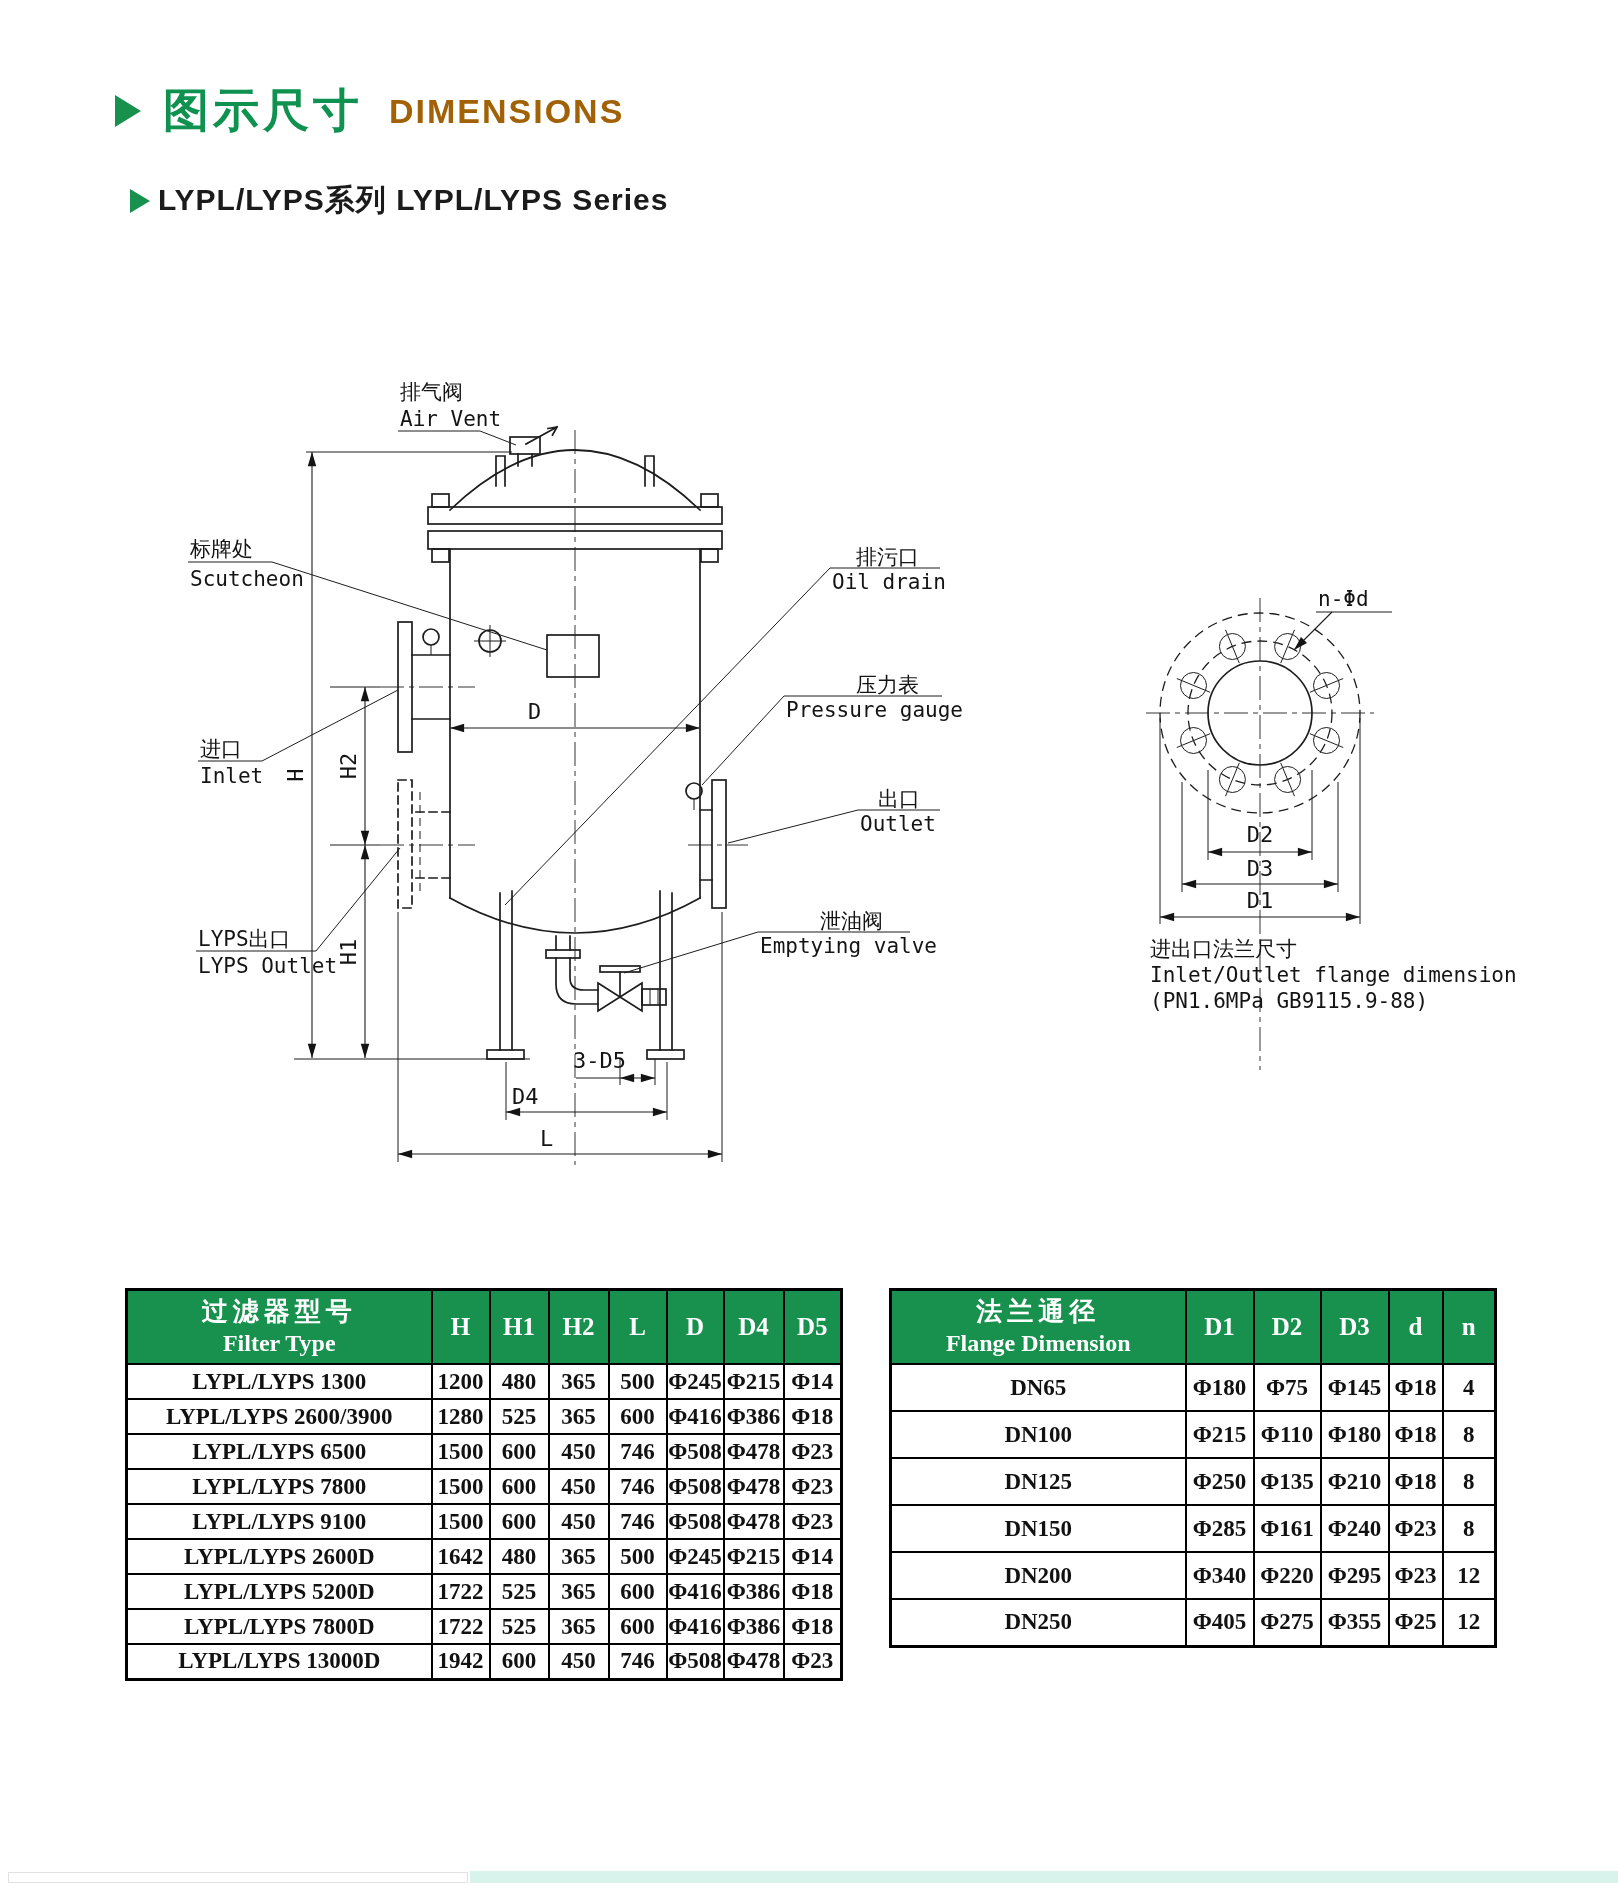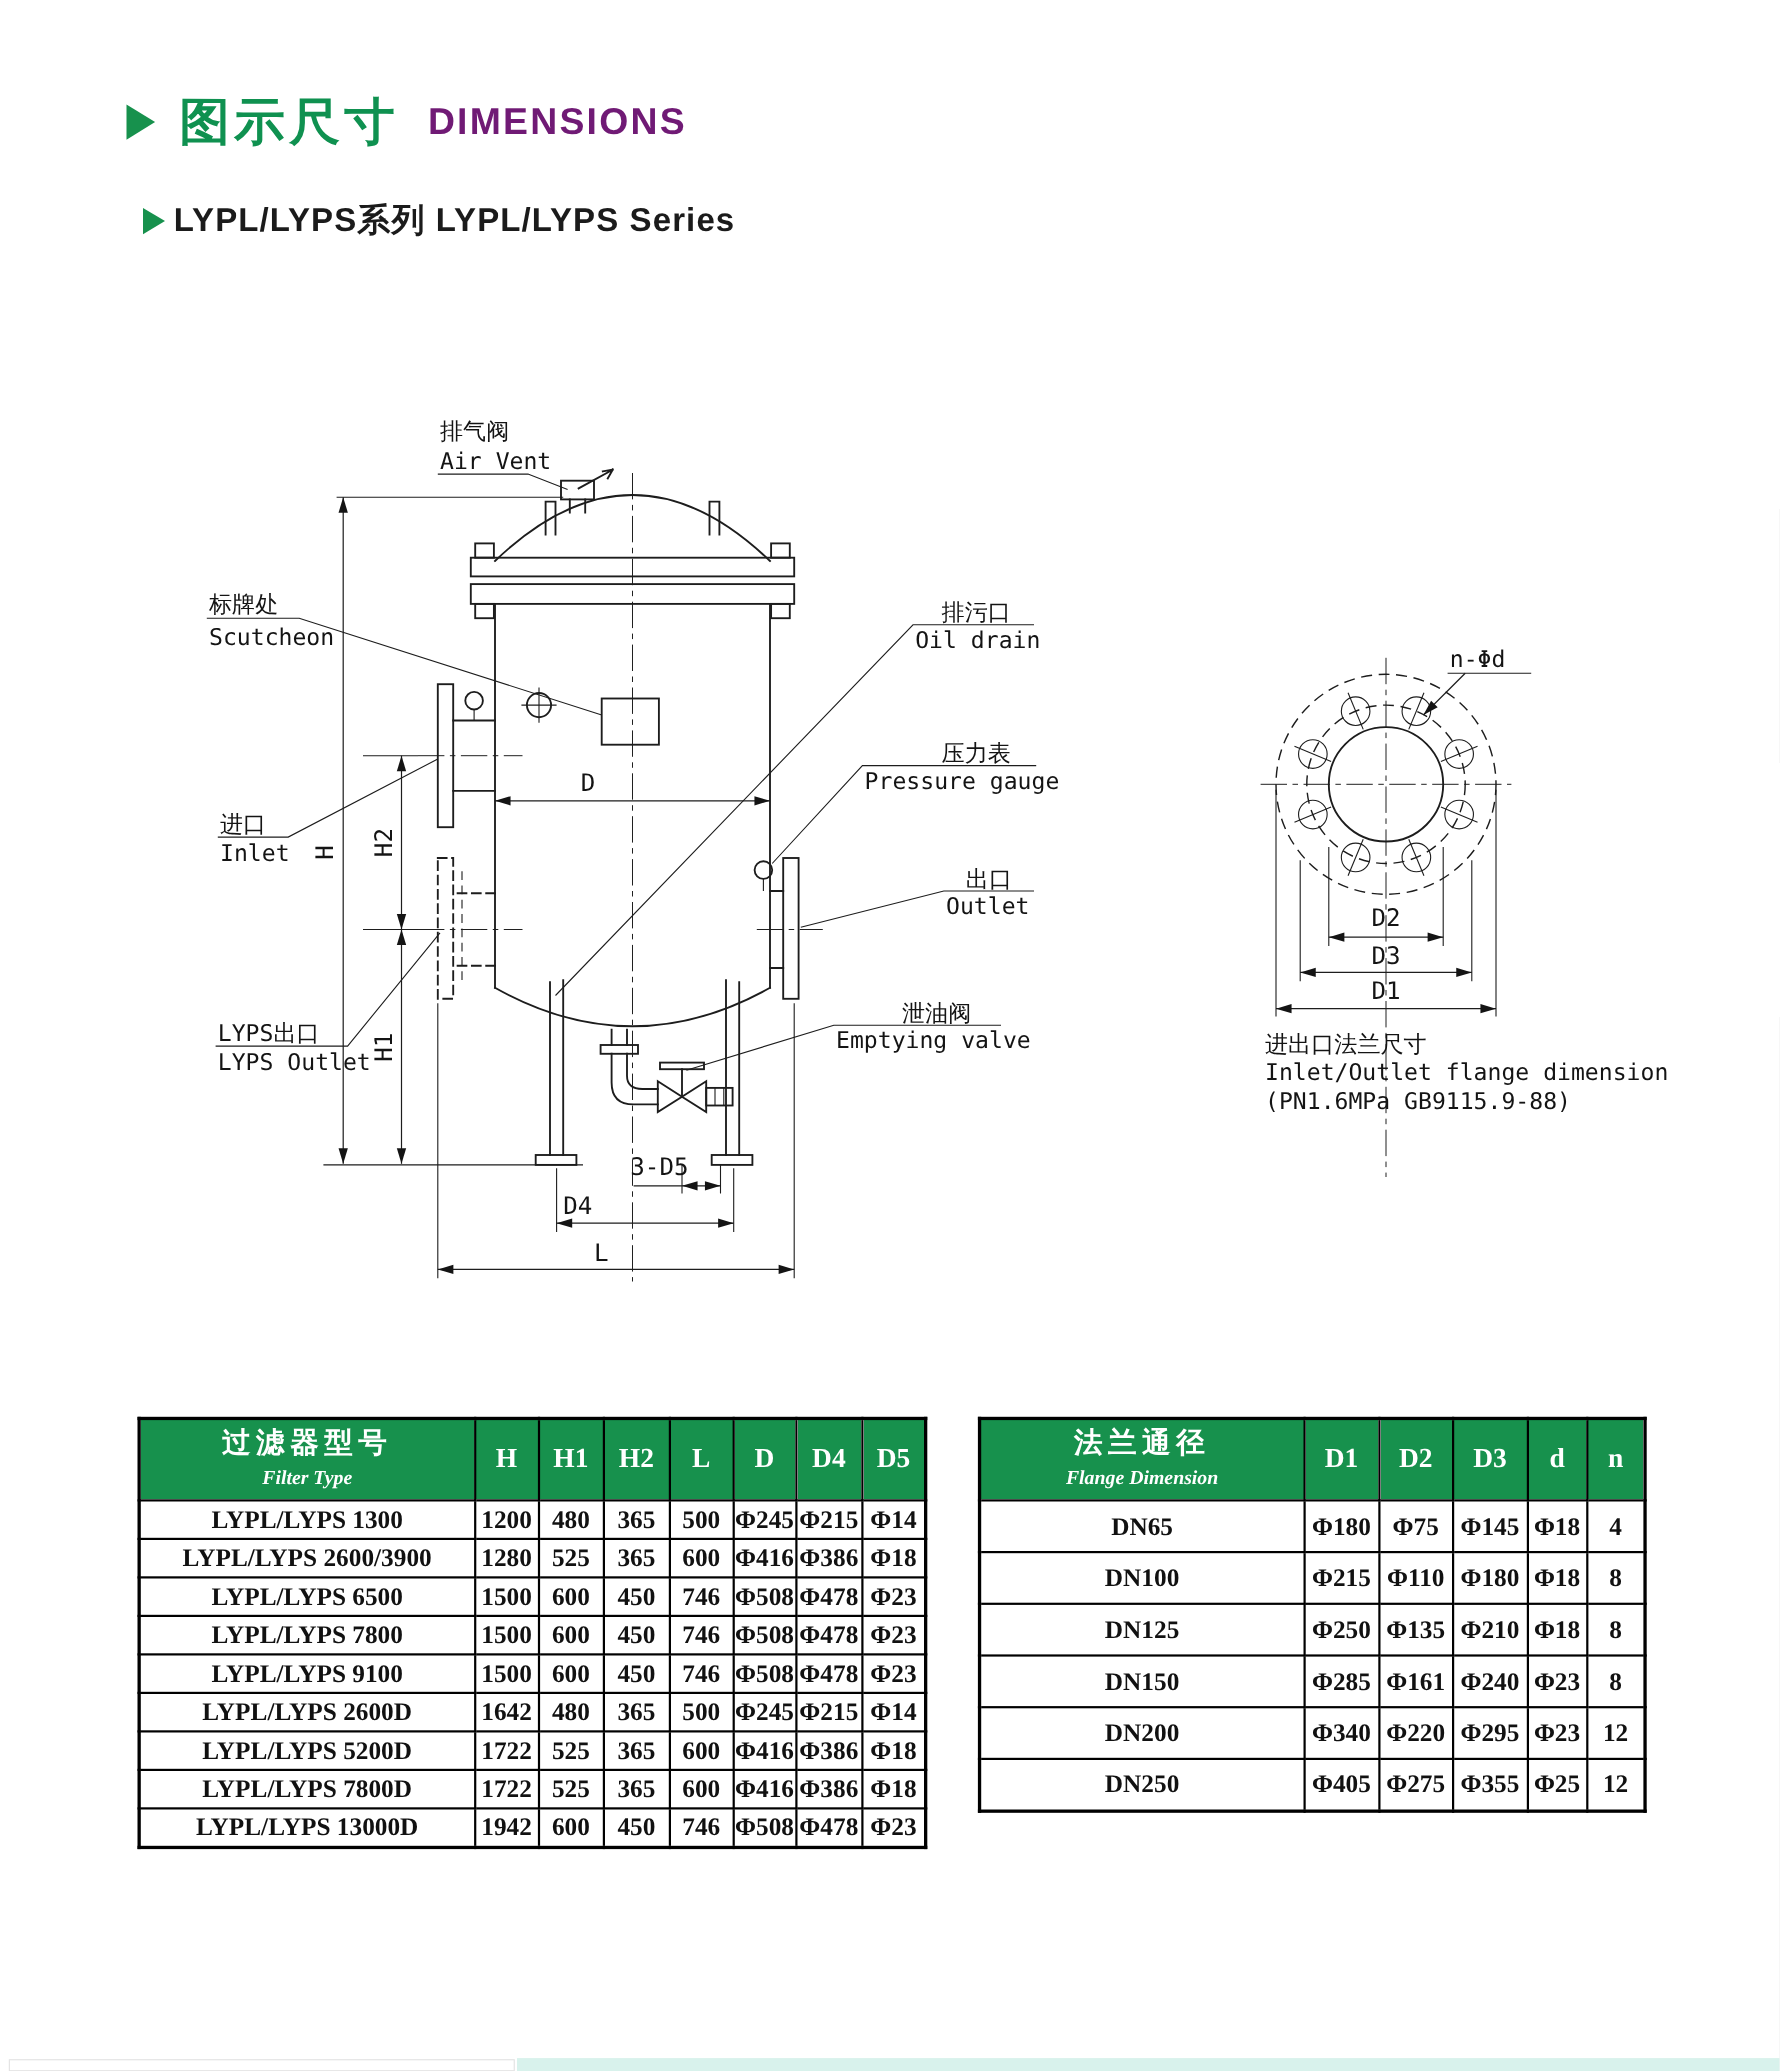--- a/index.html
+++ b/index.html
@@ -5,21 +5,21 @@
   html,body{margin:0;padding:0;background:#e8e8e8;}
   #page{position:relative;width:1618px;height:1883px;background:#ffffff;overflow:hidden;
         font-family:"Liberation Sans",sans-serif;}
 
   
   .hdr-row{position:absolute;display:flex;align-items:center;}
   .tri{width:0;height:0;border-top:16px solid transparent;border-bottom:16px solid transparent;}
   .tri.big{border-left:26px solid #17914d;}
   .tri.small{border-top:12px solid transparent;border-bottom:12px solid transparent;border-left:20px solid #17914d;}
   .title-cn{font-size:46px;font-weight:bold;color:#0f9150;letter-spacing:4px;margin-left:22px;}
-  .title-en{font-size:34px;font-weight:bold;color:#701a75;letter-spacing:2px;margin-left:26px;text-align:right;}
+  .title-en{font-size:34px;font-weight:bold;color:#a16207;letter-spacing:2px;margin-left:26px;text-align:right;}
   .series-txt{font-size:30px;font-weight:bold;color:#1b1b1b;margin-left:8px;letter-spacing:1px;}
 
   
   svg .s2{stroke:#1d1d1d;stroke-width:1.7;fill:none;stroke-linecap:square;}
   svg .s1{stroke:#1d1d1d;stroke-width:1;fill:none;}
   svg .dim{stroke:#1d1d1d;stroke-width:1.1;fill:none;}
   svg .cl{stroke:#1d1d1d;stroke-width:0.9;fill:none;stroke-dasharray:24 5 5 5;}
   svg .hid{stroke-dasharray:8 5;}
   svg .hid2{stroke-dasharray:10 6;stroke-width:1.3;}
   svg text{fill:#141414;font-family:"DejaVu Sans Mono","Liberation Mono",monospace;}
@@ -27,21 +27,21 @@
   svg .dimtxt{font-size:22px;}
 
   
   table.spec{position:absolute;border-collapse:collapse;table-layout:fixed;
              font-family:"Liberation Serif",serif;background:#fff;}
   table.spec th,table.spec td{border:2px solid #000;text-align:center;vertical-align:middle;
              padding:0;overflow:hidden;}
   table.spec{border:3px solid #000;}
   table.spec thead th{background:#17914d;color:#ffffff;font-weight:bold;height:72px;}
   table.spec thead .h-cn{font-size:26px;letter-spacing:5px;line-height:32px;}
-  table.spec thead .h-en{font-size:18px;line-height:30px;letter-spacing:0px;font-style:italic;}
+  table.spec thead .h-en{font-size:24px;line-height:30px;letter-spacing:0px;}
   table.spec thead .h-col{font-size:25px;}
   table.spec tbody td{font-weight:bold;color:#111;font-size:23px;}
   #filter-table tbody tr{height:35px;}
   #flange-table tbody tr{height:47px;}
 
   
   .footer-box{position:absolute;left:8px;top:1872px;width:458px;height:9px;border:1px solid #e2e2e2;}
   .footer-cyan{position:absolute;left:470px;top:1871px;width:1148px;height:12px;background:#d8f2ec;}
 </style>
 </head>

